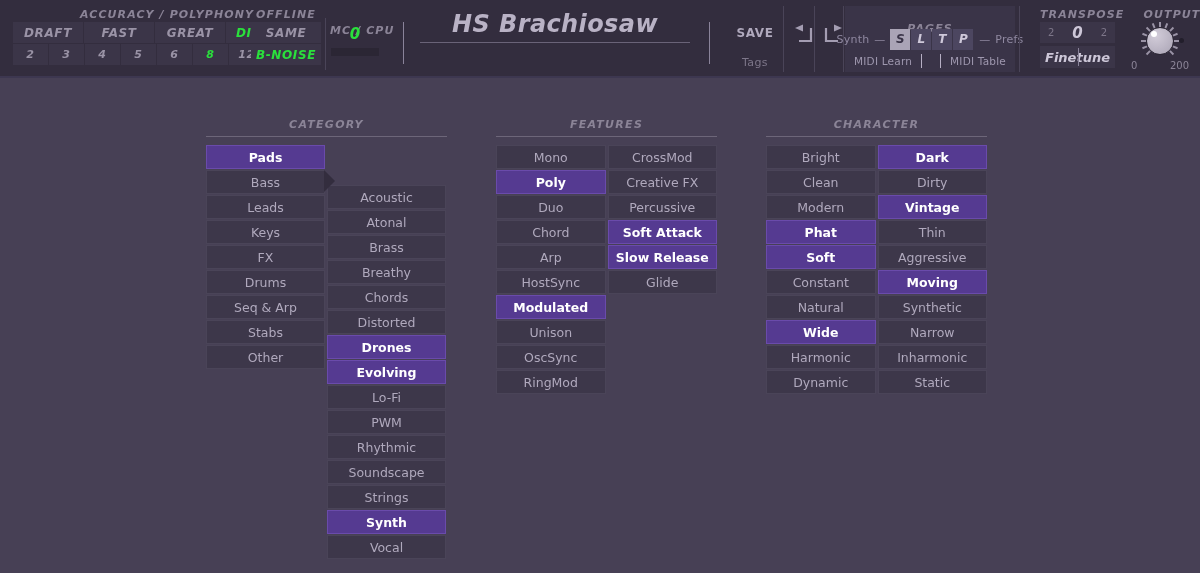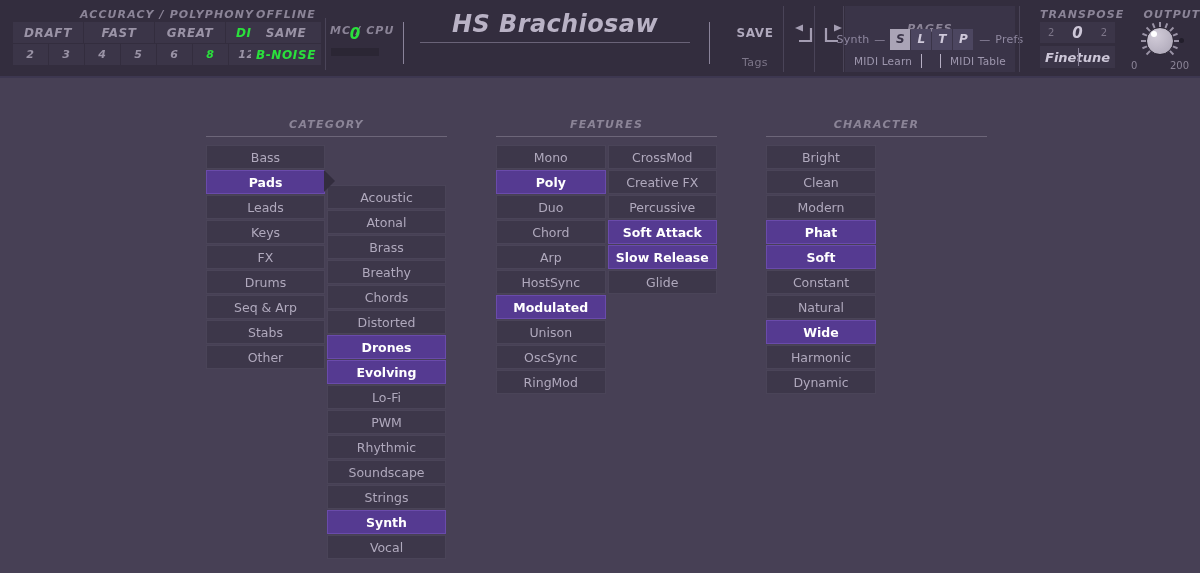--- a/index.html
+++ b/index.html
@@ -344,22 +344,22 @@
         <span class="out-lim">0</span>
         <span class="out-lim">200</span>
       </div>
     </div>
   </div>
 
   <div class="panel" id="panel-category">
     <div class="panel-title">CATEGORY</div>
     <div class="panel-cols">
       <div class="tagcol c1">
+          <div class="tag sel">Pads</div>
           <div class="tag">Bass</div>
-          <div class="tag sel">Pads</div>
           <div class="tag">Leads</div>
           <div class="tag">Keys</div>
           <div class="tag">FX</div>
           <div class="tag">Drums</div>
           <div class="tag">Seq &amp; Arp</div>
           <div class="tag">Stabs</div>
           <div class="tag">Other</div>
         </div>
       <div class="tagcol c2">
           <div class="tag">Acoustic</div>
@@ -416,16 +416,28 @@
           <div class="tag">Clean</div>
           <div class="tag">Modern</div>
           <div class="tag sel">Phat</div>
           <div class="tag sel">Soft</div>
           <div class="tag">Constant</div>
           <div class="tag">Natural</div>
           <div class="tag sel">Wide</div>
           <div class="tag">Harmonic</div>
           <div class="tag">Dynamic</div>
         </div>
+      <div class="tagcol">
+          <div class="tag sel">Dark</div>
+          <div class="tag">Dirty</div>
+          <div class="tag sel">Vintage</div>
+          <div class="tag">Thin</div>
+          <div class="tag">Aggressive</div>
+          <div class="tag sel">Moving</div>
+          <div class="tag">Synthetic</div>
+          <div class="tag">Narrow</div>
+          <div class="tag">Inharmonic</div>
+          <div class="tag">Static</div>
+        </div>
     </div>
   </div>
 
 </div>
 
 </body></html>

